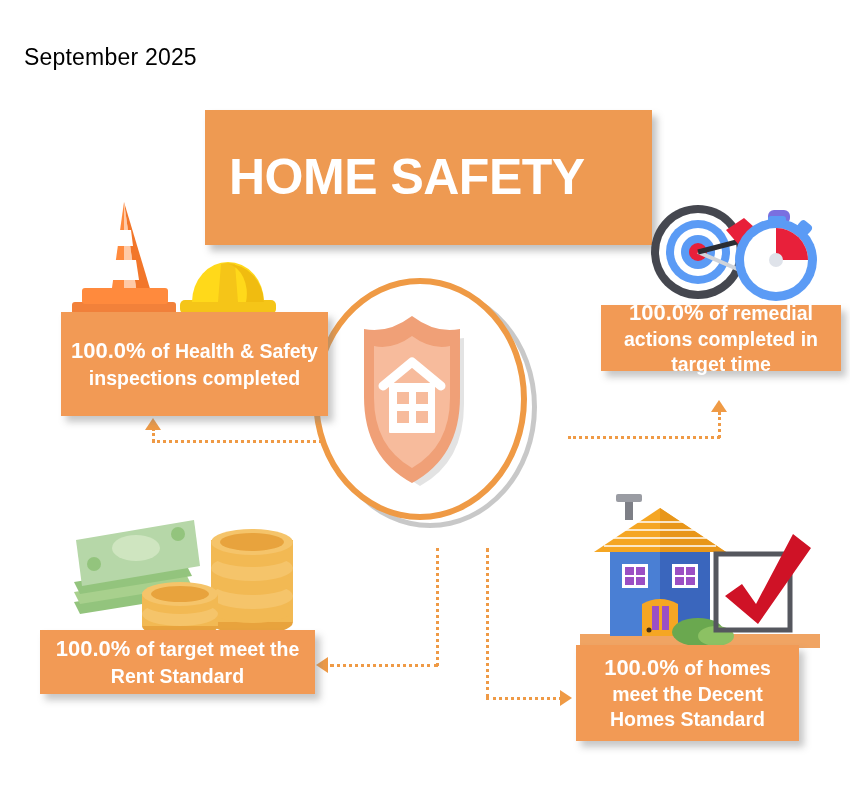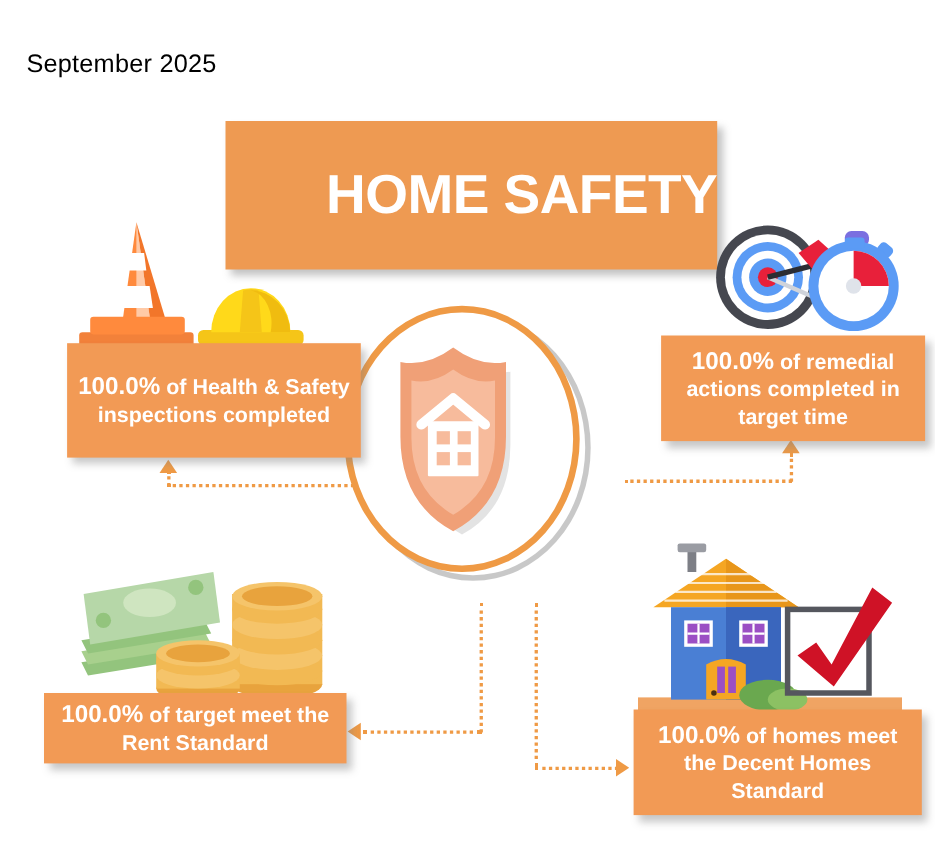--- a/index.html
+++ b/index.html
@@ -17,21 +17,21 @@
     font-size:23px;font-weight:normal;color:#000000;
     letter-spacing:.2px;
   }
 
   
   .title-banner{
     position:absolute;left:205px;top:110px;width:447px;height:135px;
     background:#ee9a52;
     box-shadow:5px 6px 7px rgba(120,120,120,.45);
     display:flex;flex-direction:column;
-    justify-content:center;align-items:flex-end;
+    justify-content:center;align-items:flex-start;
     padding-left:24px;box-sizing:border-box;
   }
   .title-line{
     color:#ffffff;font-weight:bold;font-size:50px;line-height:1.03;
     letter-spacing:-0.5px;white-space:nowrap;
   }
 
   
   .callout{
     position:absolute;
@@ -39,23 +39,23 @@
     box-shadow:5px 6px 7px rgba(130,130,130,.45);
     color:#ffffff;
     display:flex;align-items:center;justify-content:center;
     text-align:center;box-sizing:border-box;
     font-size:19.5px;line-height:1.28;
     padding:10px 8px;
   }
   .callout b{font-weight:bold;font-size:22px;}
   .callout span.reg{font-weight:bold;}
   .c-tl{left:61px;  top:312px; width:267px; height:104px;}
-  .c-tr{left:601px; top:305px; width:240px; height:96px;}
+  .c-tr{left:601px; top:305px; width:240px; height:66px;}
   .c-bl{left:40px;  top:630px; width:275px; height:64px;}
-  .c-br{left:576px; top:645px; width:262px; height:96px;}
+  .c-br{left:576px; top:645px; width:223px; height:96px;}
 
   
   .emblem{
     position:absolute;left:313px;top:278px;width:230px;height:258px;
   }
   .emblem-shadow{
     position:absolute;left:10px;top:8px;width:214px;height:242px;
     border-radius:50%;
     border:5px solid #9a9a9a;
     opacity:.55;

